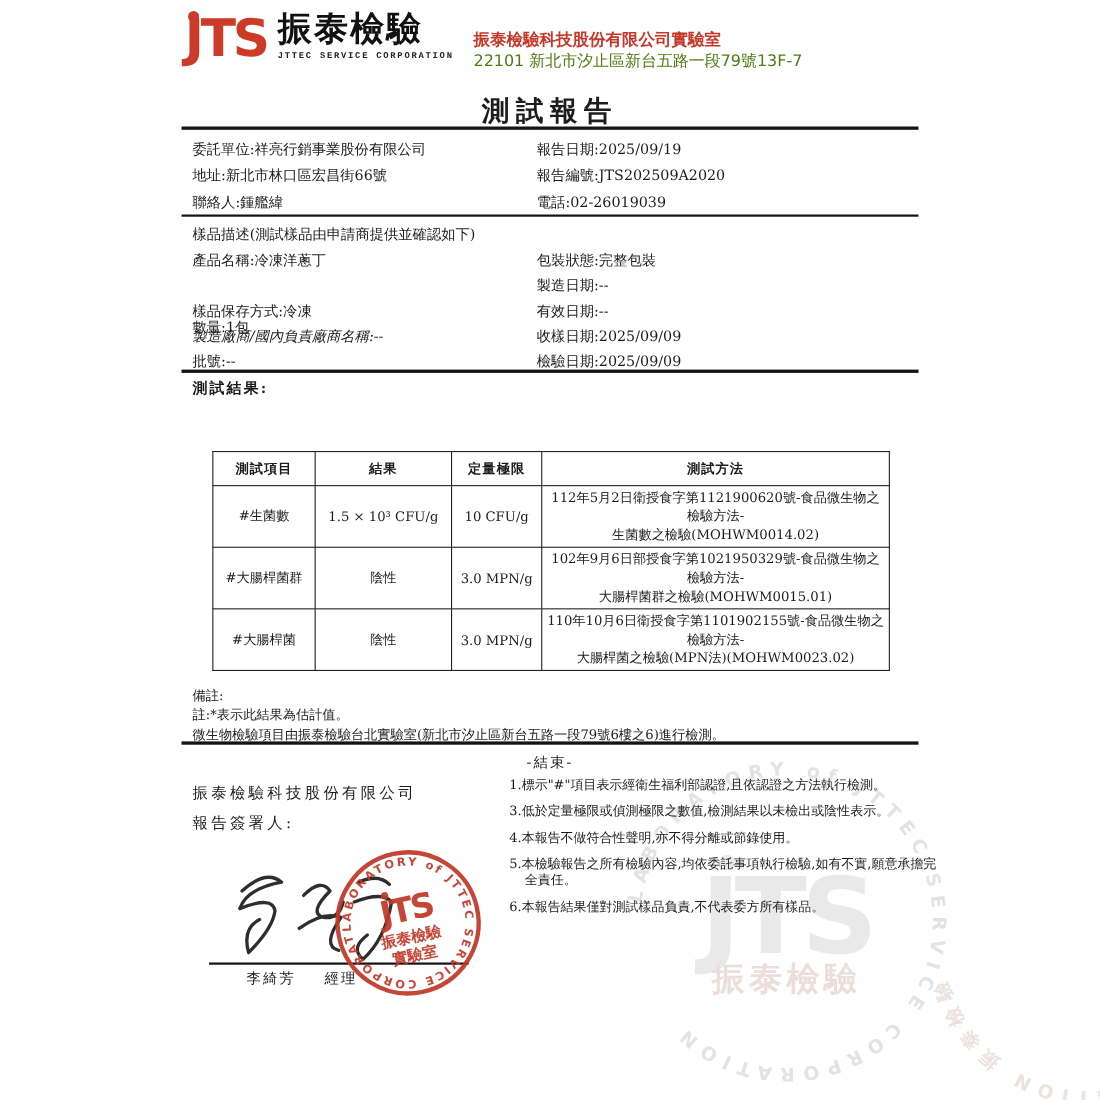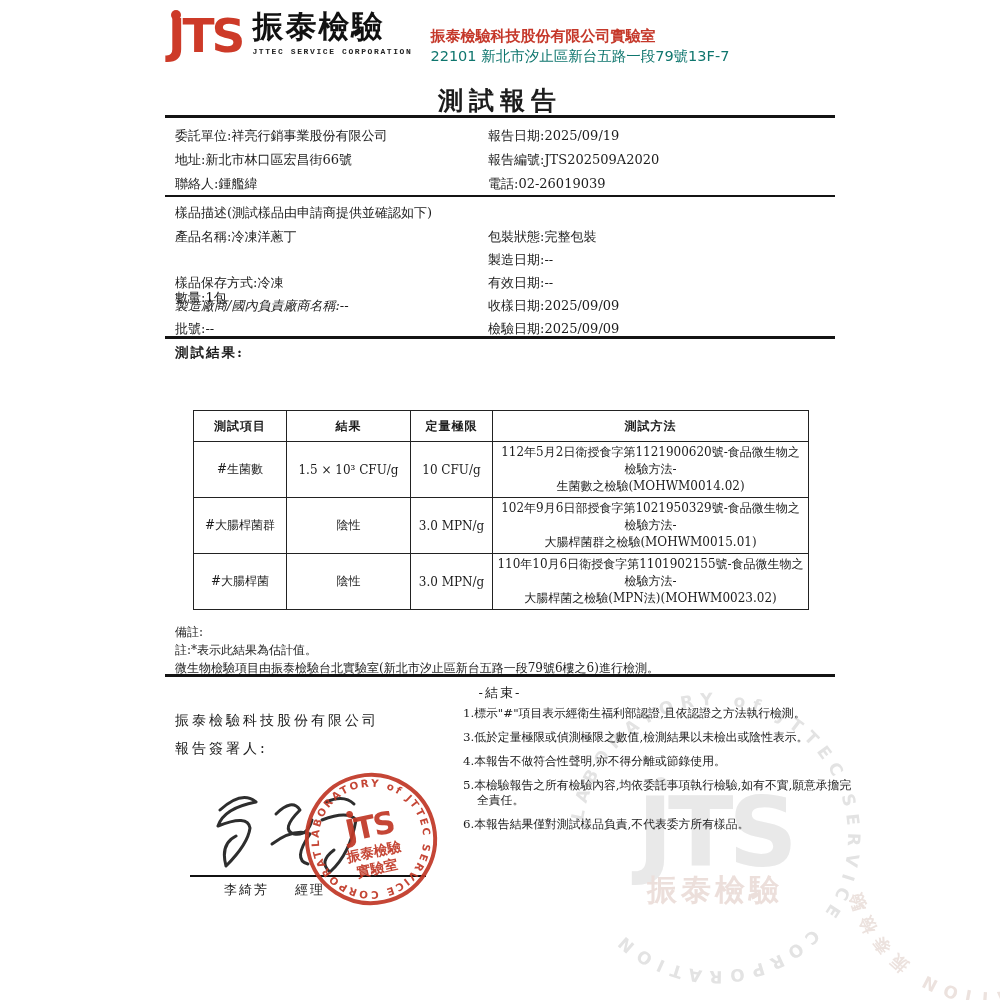--- a/index.html
+++ b/index.html
@@ -12,21 +12,21 @@
   .logo-jts{font-family:"DejaVu Sans","Liberation Sans",sans-serif;font-weight:900;
             font-size:47px;line-height:56px;color:#cd3a28;letter-spacing:-3px;}
   .j-dot{position:absolute;left:3px;top:2px;width:10px;height:10px;border-radius:50%;background:#cd3a28;}
   .logo-col{margin-left:10px;display:flex;flex-direction:column;}
   .logo-zh{font-family:"DejaVu Sans","Liberation Sans",sans-serif;font-weight:900;
            font-size:31px;line-height:36px;color:#111;letter-spacing:2px;}
   .logo-en{font-family:Liberation Mono, monospace;font-weight:700;
            font-size:8px;letter-spacing:1.6px;color:#222;margin-top:3px;}
   .header-info{margin-left:18px;font-family:"DejaVu Sans","Liberation Sans",sans-serif;margin-top:18px;}
   .lab-name{font-size:15px;font-weight:700;line-height:20px;}
-  .lab-address{font-size:14.5px;color:#0f766e;line-height:20px;}
+  .lab-address{font-size:14.5px;color:#4d7c0f;line-height:20px;}
   .lab-contact{font-size:14.5px;color:#4a4a4a;line-height:20px;}
   .lab-contact .red{font-weight:600;}
   
   .doc-title{position:absolute;left:165px;top:84px;width:670px;text-align:center;
              font-size:25px;font-weight:700;letter-spacing:6px;}
   .rule{position:absolute;left:165px;width:670px;background:#141414;}
   .rule1{top:115px;height:3px;}
   .rule2{top:195px;height:2px;}
   .rule3{top:336px;height:3px;}
   .rule4{top:674px;height:3px;}

